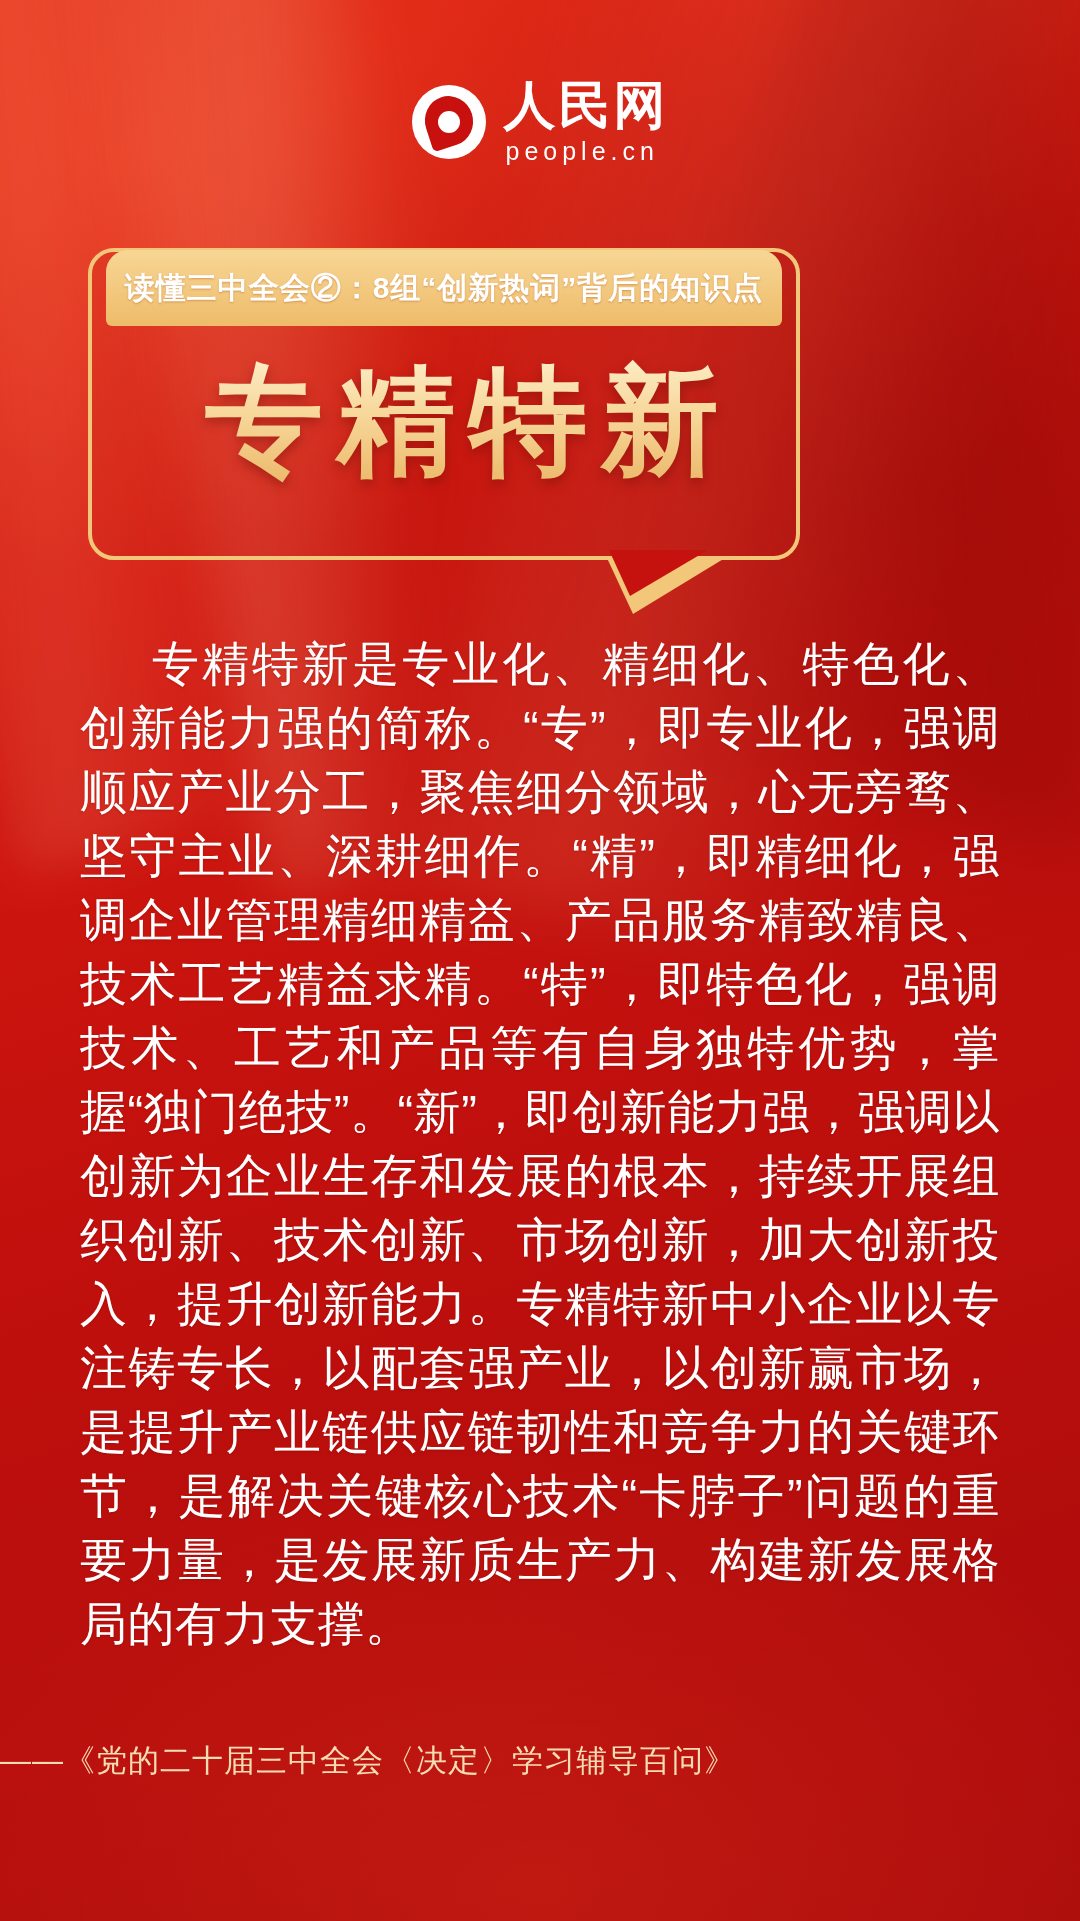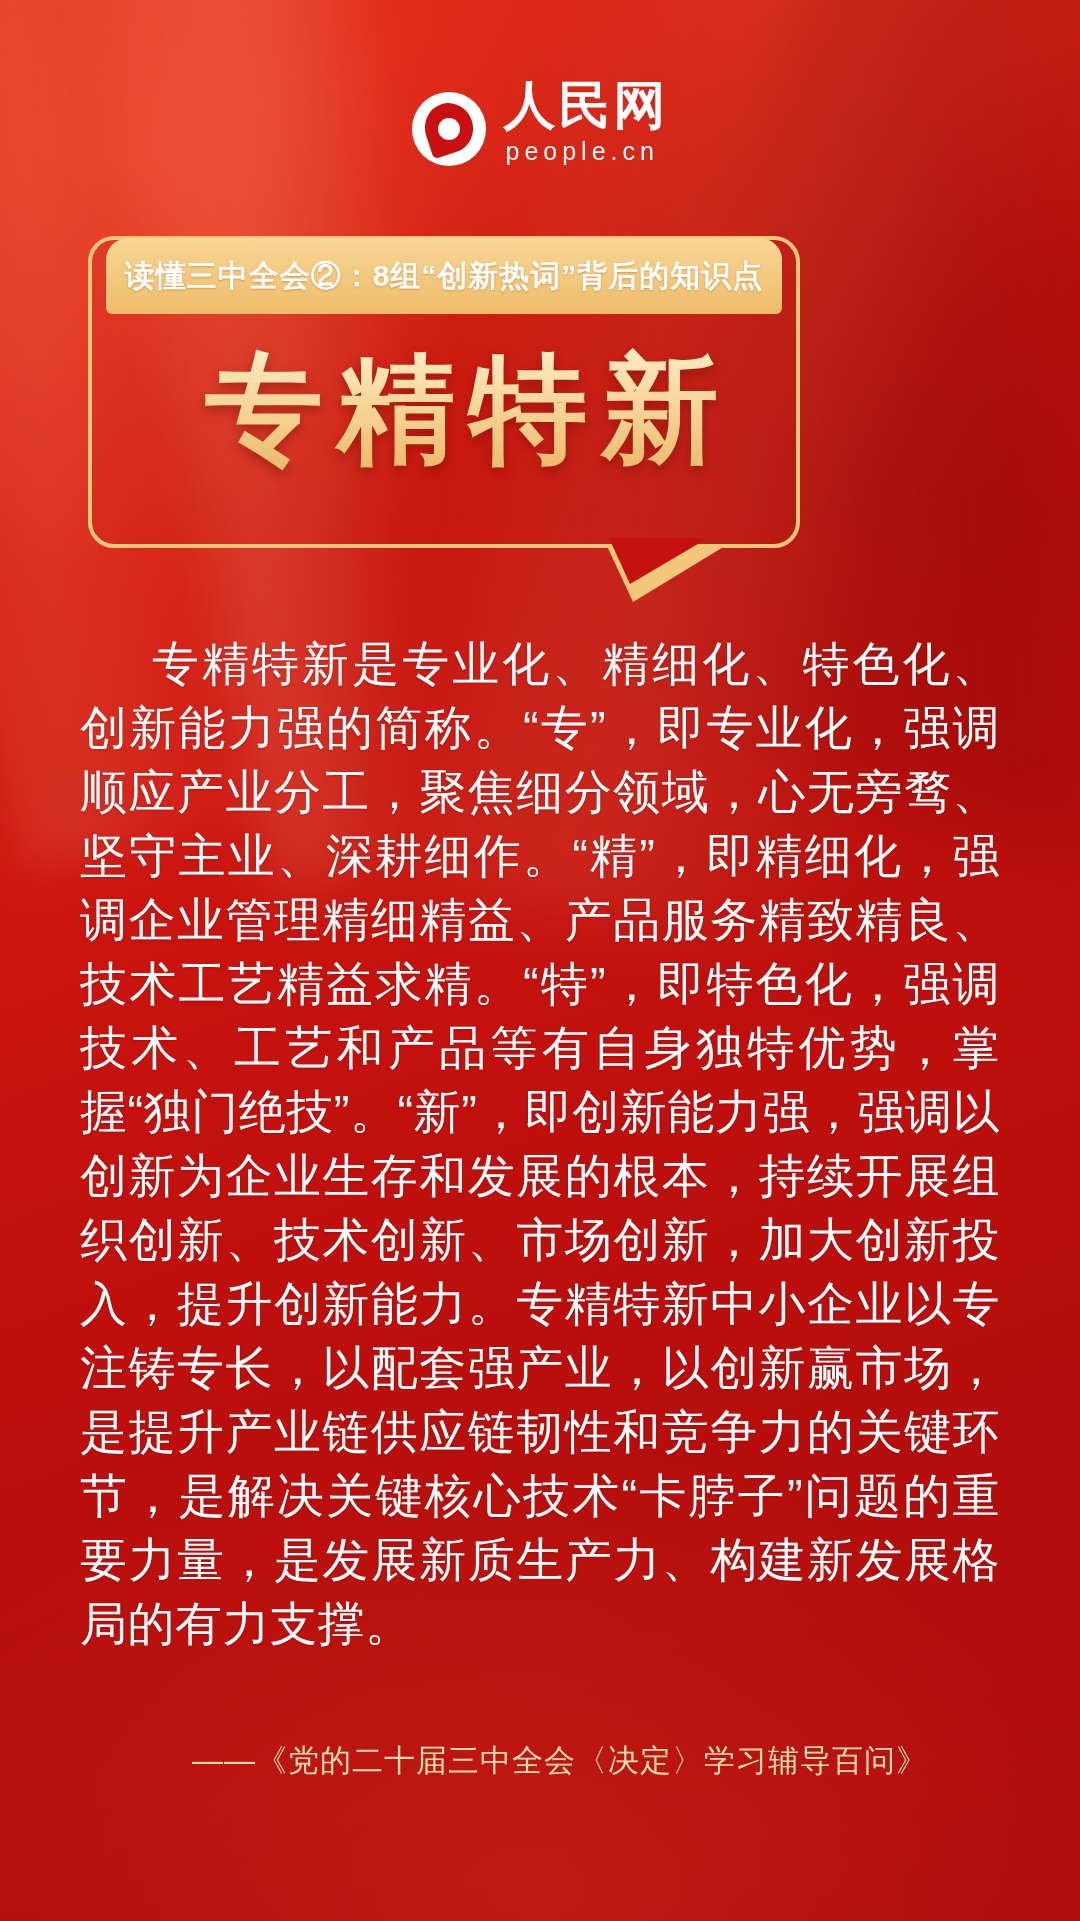--- a/index.html
+++ b/index.html
@@ -67,21 +67,21 @@
     pointer-events: none;
   }
 
   
   .logo-wrap {
     position: absolute;
     top: 78px;
     left: 0; right: 0;
     display: flex;
     justify-content: center;
-    align-items: flex-end;
+    align-items: center;
     gap: 18px;
   }
   .logo-mark {
     width: 74px; height: 74px;
     border-radius: 50%;
     background: #ffffff;
     position: relative;
     flex: none;
   }
   .logo-mark::before {
@@ -118,21 +118,21 @@
     color: #ffffff;
     font-size: 25px;
     letter-spacing: 5px;
     margin-top: 4px;
     margin-left: 2px;
   }
 
   
   .bubble {
     position: absolute;
-    top: 236px;
+    top: 248px;
     left: 88px;
     width: 712px;
     height: 312px;
     border: 4px solid #f3c77a;
     border-radius: 26px;
     box-sizing: border-box;
     background: rgba(190, 20, 14, 0.15);
   }
   .bubble-title {
     position: absolute;
@@ -209,25 +209,24 @@
     letter-spacing: 0.5px;
     font-weight: 500;
     text-shadow: 0 1px 2px rgba(120,8,5,0.35);
   }
 
   
   .source {
     position: absolute;
     left: 0; right: 0;
     top: 1740px;
-    text-align: center;
+    text-align: left;
     color: #f6dcb2;
     font-size: 31px;
     letter-spacing: 1px;
-    margin-left: 40px;
   }
 </style>
 </head>
 <body>
 
 <div class="poster">
 
   <div class="streak streak-1"></div>
   <div class="streak streak-2"></div>
   <div class="streak streak-3"></div>

